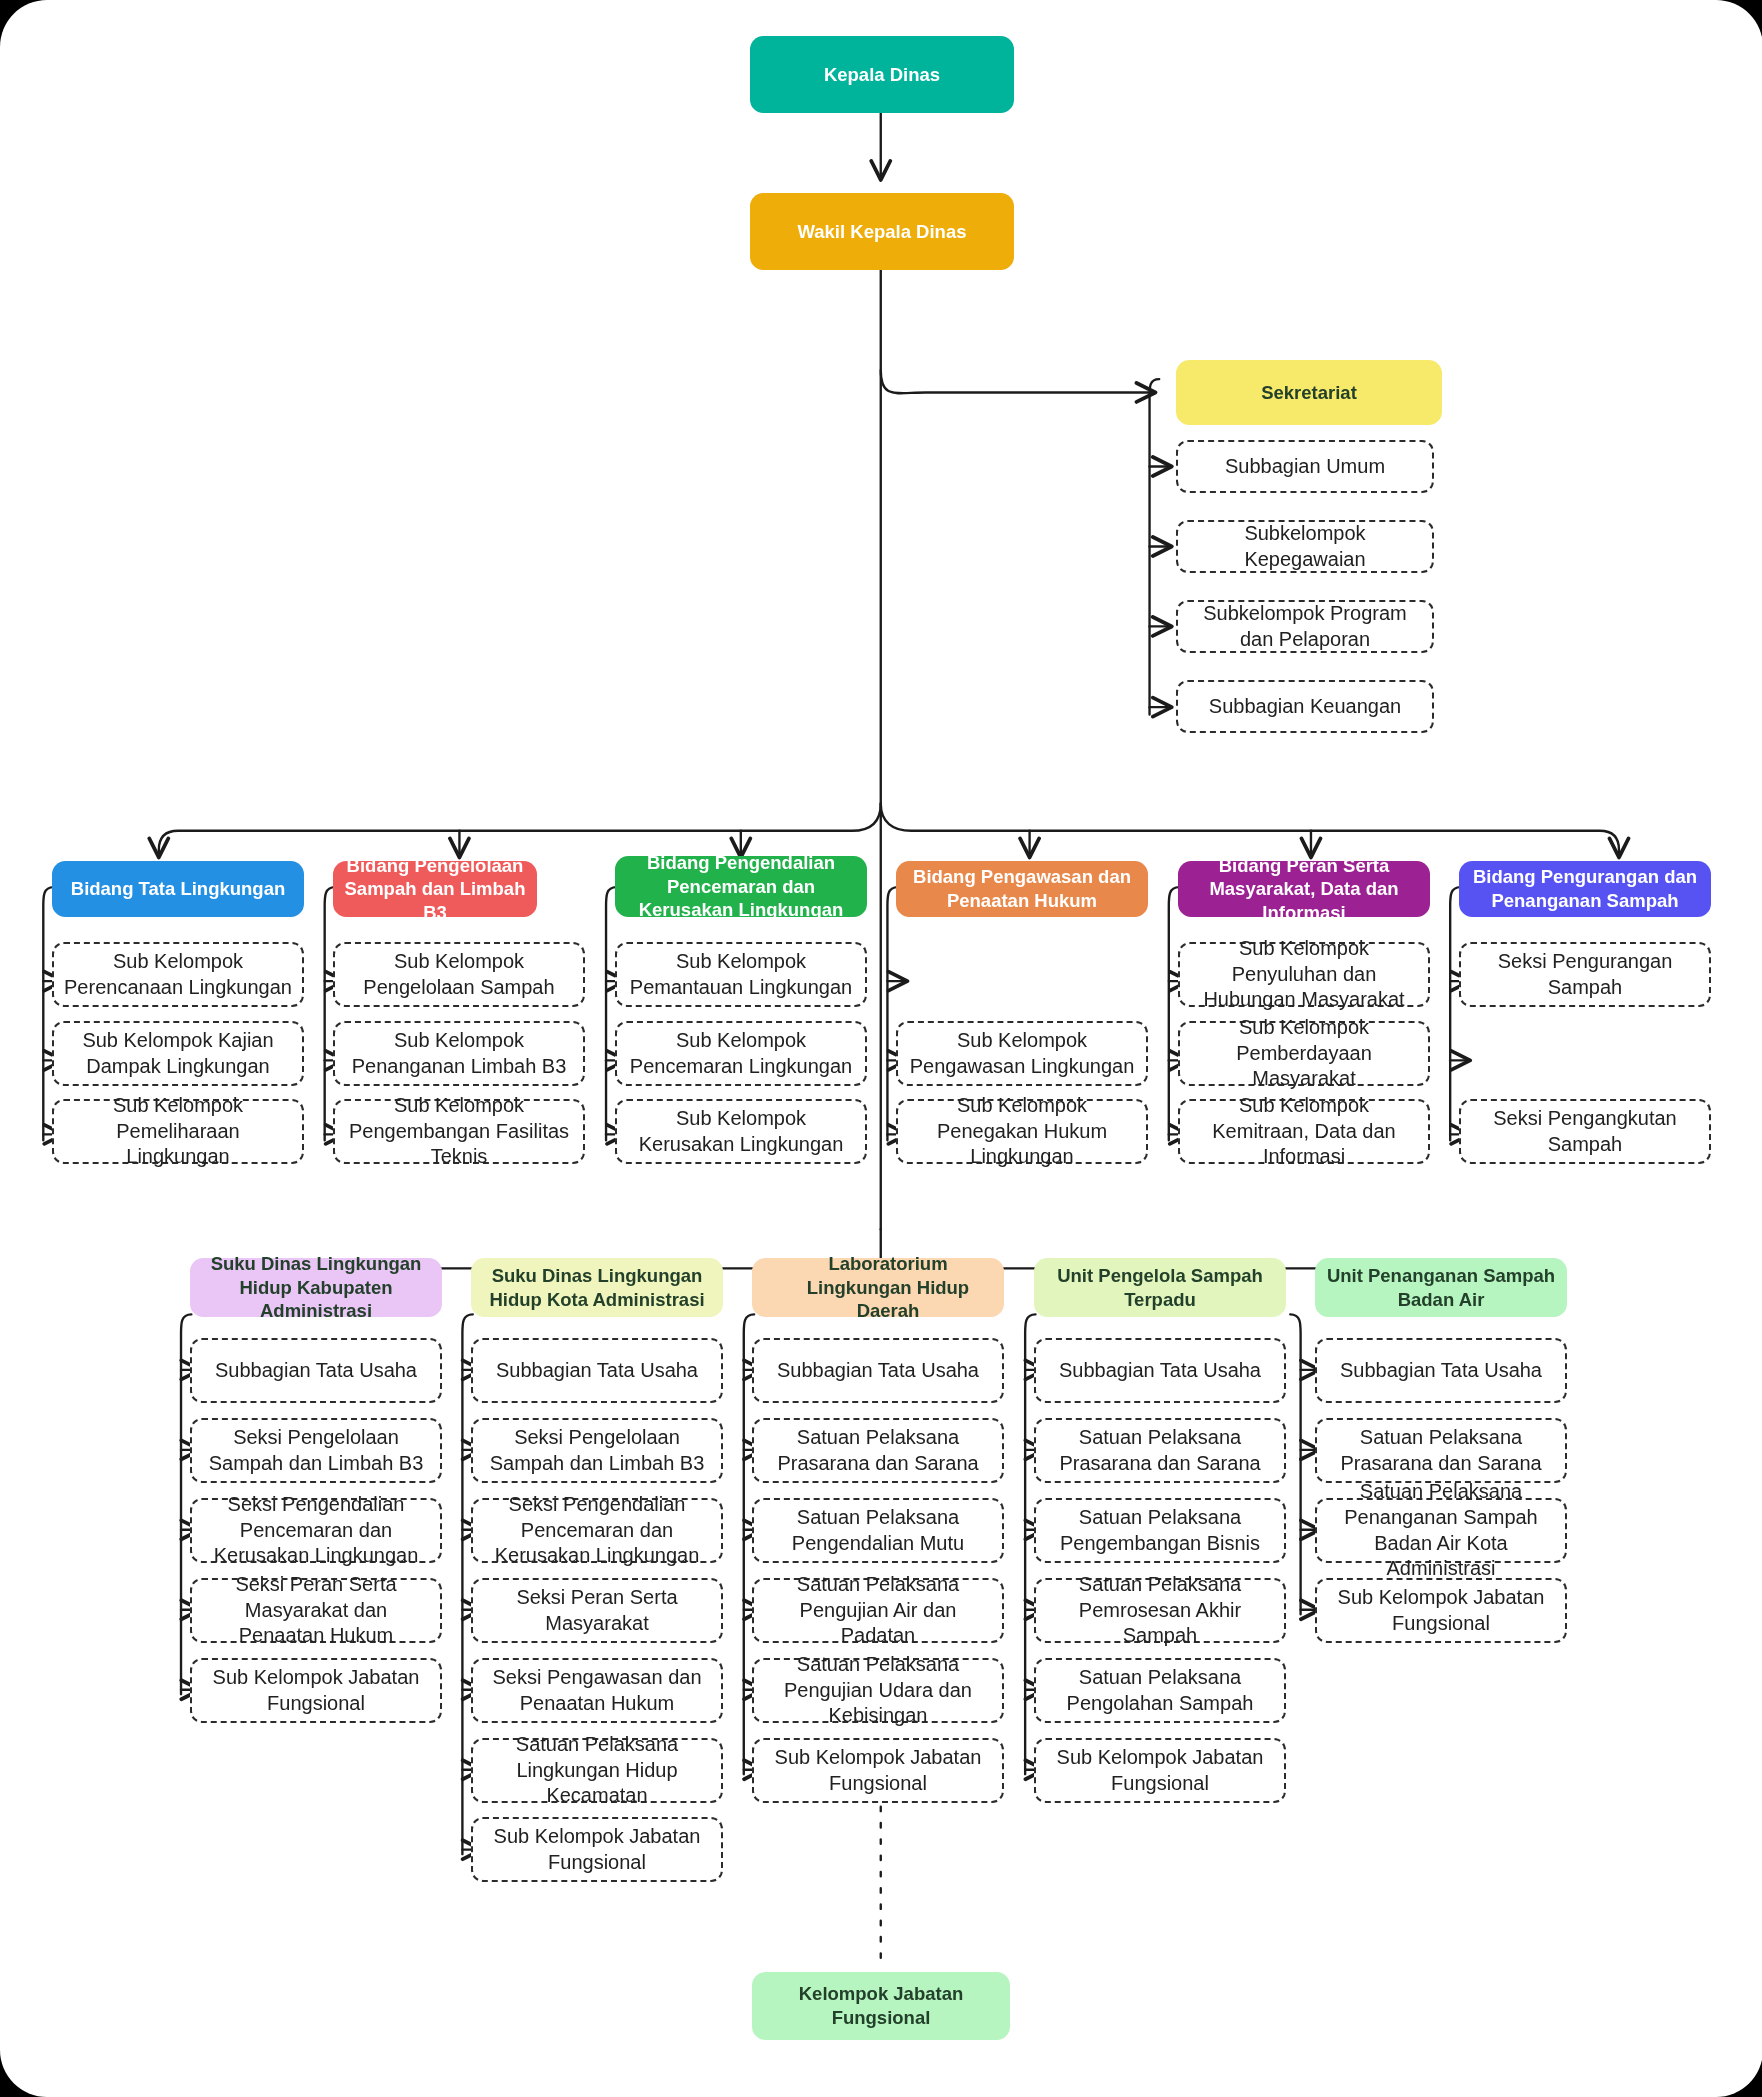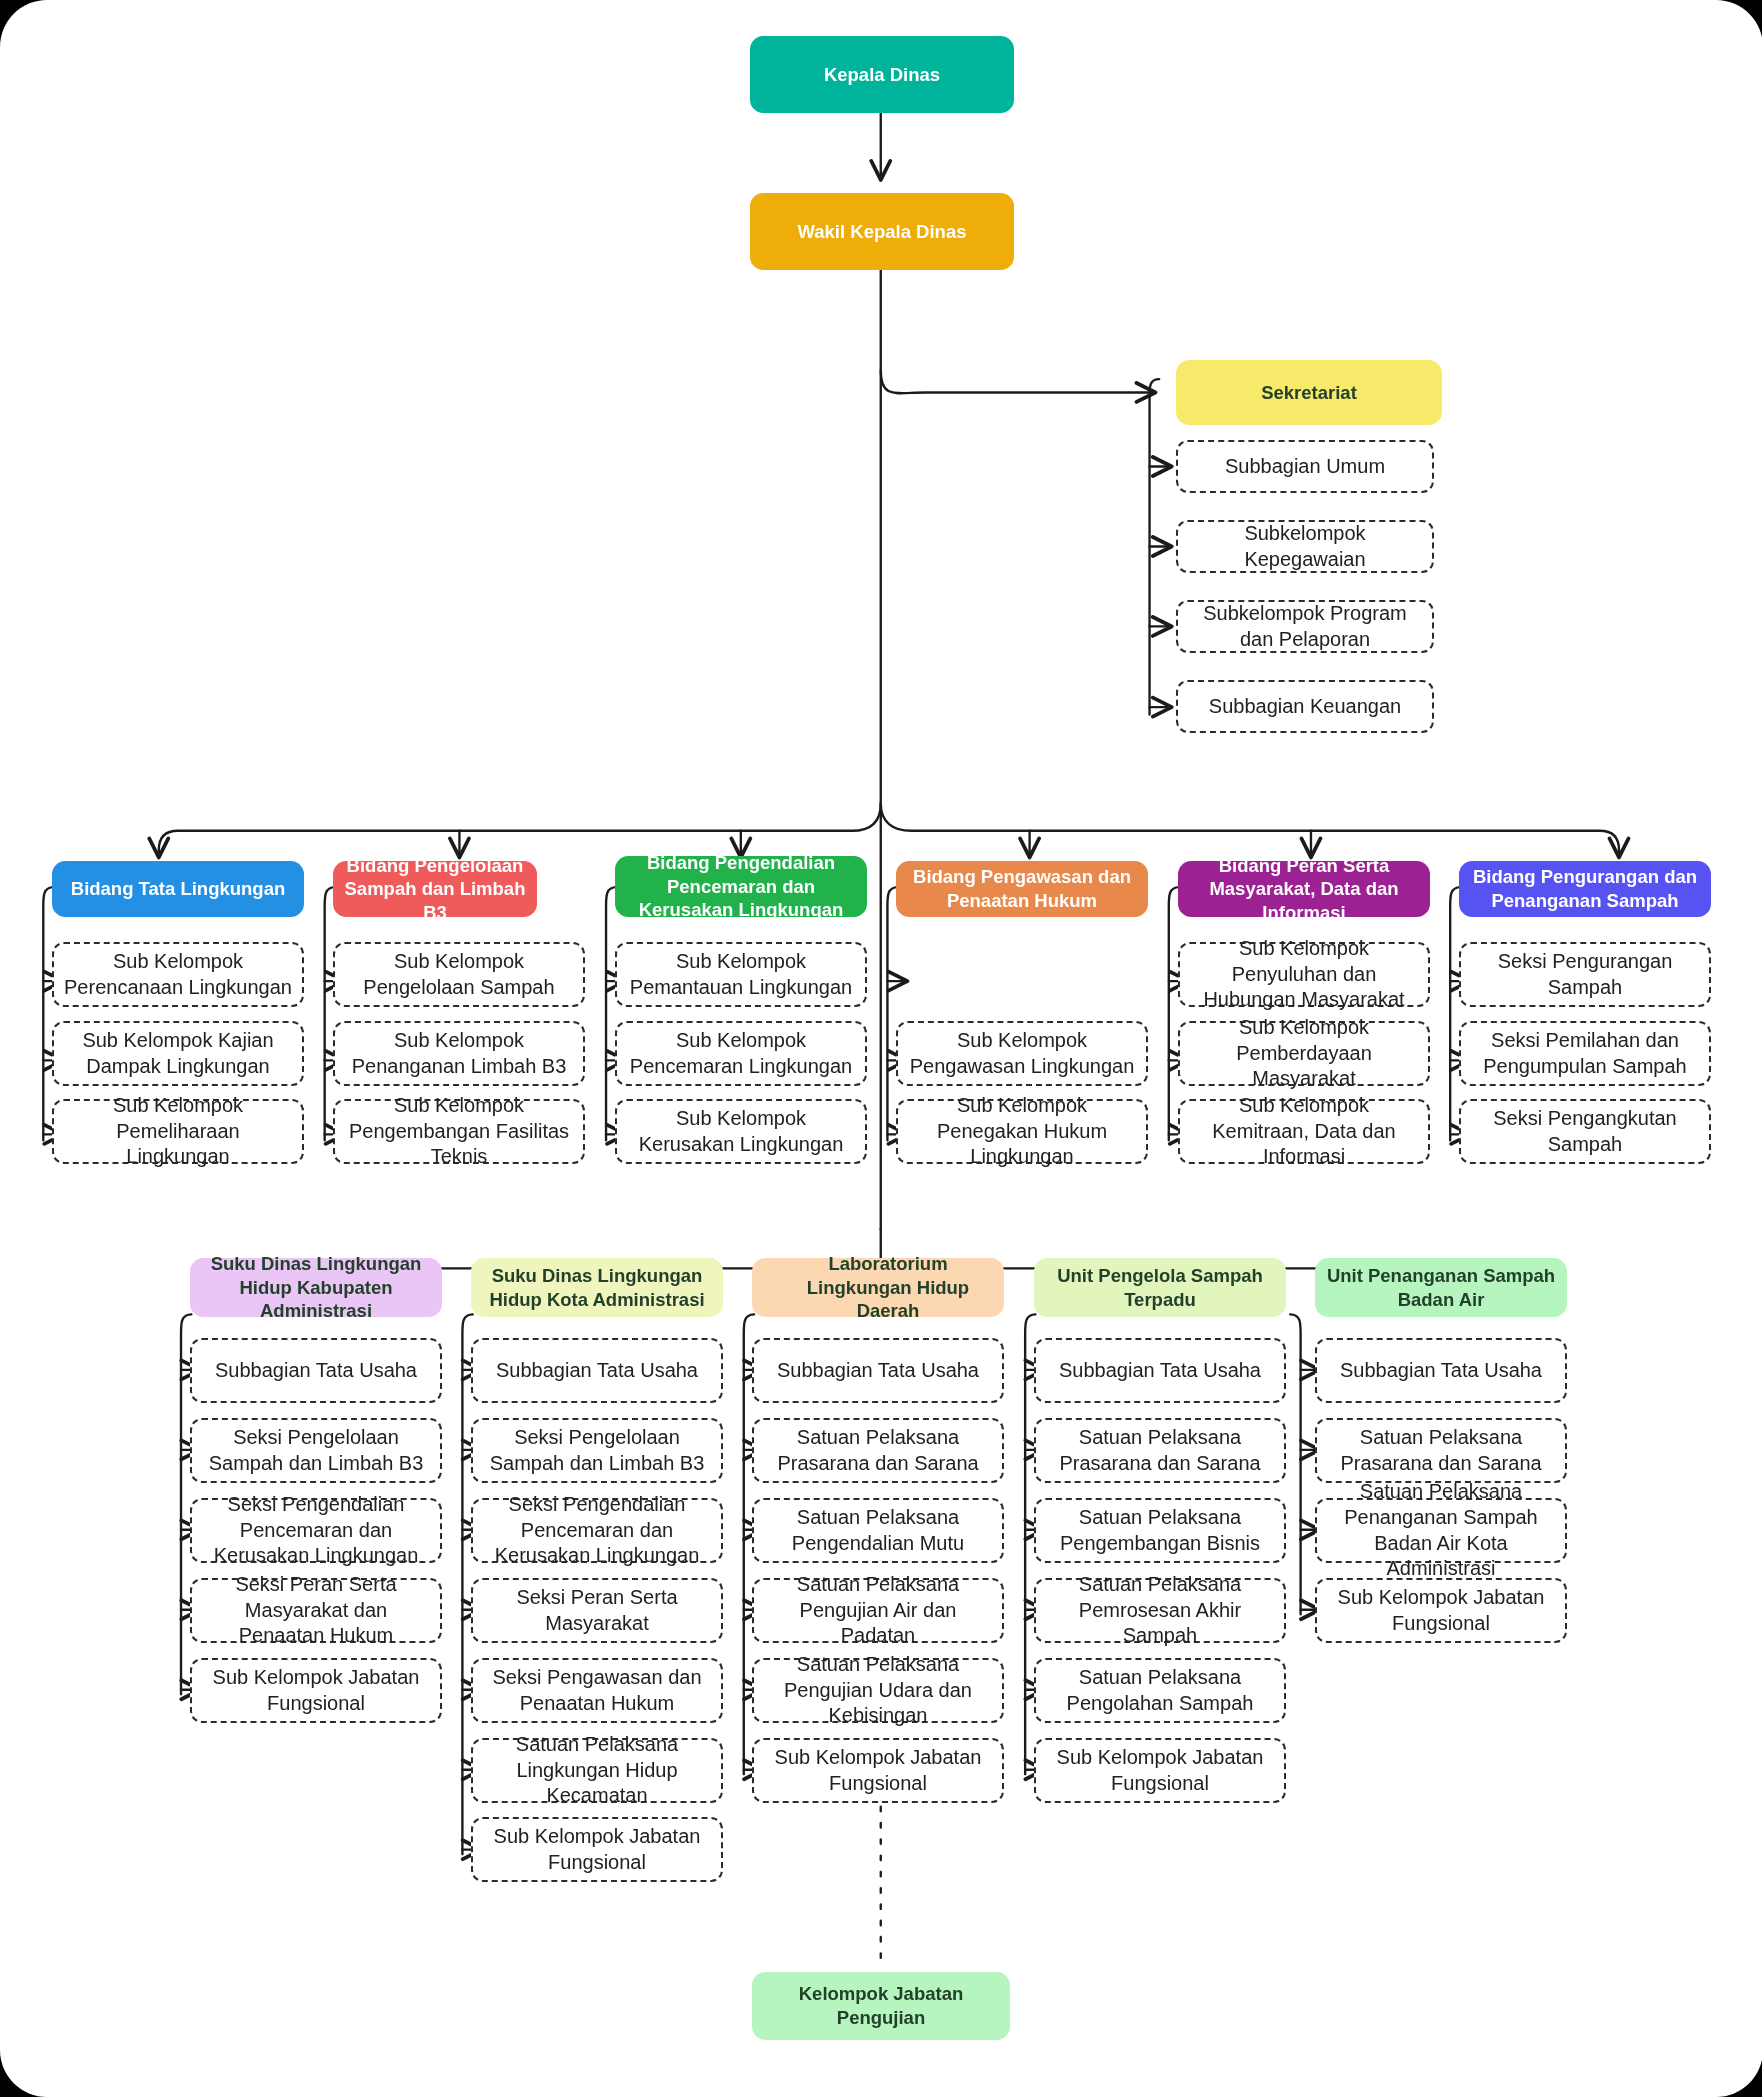--- a/index.html
+++ b/index.html
@@ -251,23 +251,20 @@
   <div class="node dashed" style="left:1178px;top:1099px;width:252px;height:65px;">
     <span>Sub Kelompok Kemitraan, Data dan Informasi</span>
   </div>
 
   <div class="node solid" style="left:1459px;top:861px;width:252px;height:56px;background:#5753f2;">
     <span>Bidang Pengurangan dan Penanganan Sampah</span>
   </div>
   <div class="node dashed" style="left:1459px;top:942px;width:252px;height:65px;">
     <span>Seksi Pengurangan Sampah</span>
   </div>
-  <div class="node dashed" style="left:1459px;top:1021px;width:252px;height:65px;">
-    <span>Seksi Pemilahan dan Pengumpulan Sampah</span>
-  </div>
   <div class="node dashed" style="left:1459px;top:1099px;width:252px;height:65px;">
     <span>Seksi Pengangkutan Sampah</span>
   </div>
 
   <div class="node pastel" style="left:190px;top:1258px;width:252px;height:59px;background:#eac6f6;">
     <span>Suku Dinas Lingkungan Hidup Kabupaten Administrasi</span>
   </div>
   <div class="node dashed" style="left:190px;top:1338px;width:252px;height:65px;">
     <span>Subbagian Tata Usaha</span>
   </div>
@@ -363,16 +360,16 @@
     <span>Satuan Pelaksana Prasarana dan Sarana</span>
   </div>
   <div class="node dashed" style="left:1315px;top:1498px;width:252px;height:65px;">
     <span>Satuan Pelaksana Penanganan Sampah Badan Air Kota Administrasi</span>
   </div>
   <div class="node dashed" style="left:1315px;top:1578px;width:252px;height:65px;">
     <span>Sub Kelompok Jabatan Fungsional</span>
   </div>
 
   <div class="node pastel" style="left:752px;top:1972px;width:258px;height:68px;background:#b6f5c0;">
-    <span>Kelompok Jabatan Pengujian</span>
+    <span>Kelompok Jabatan Fungsional</span>
   </div>
 </div>
 
 
 </body></html>

